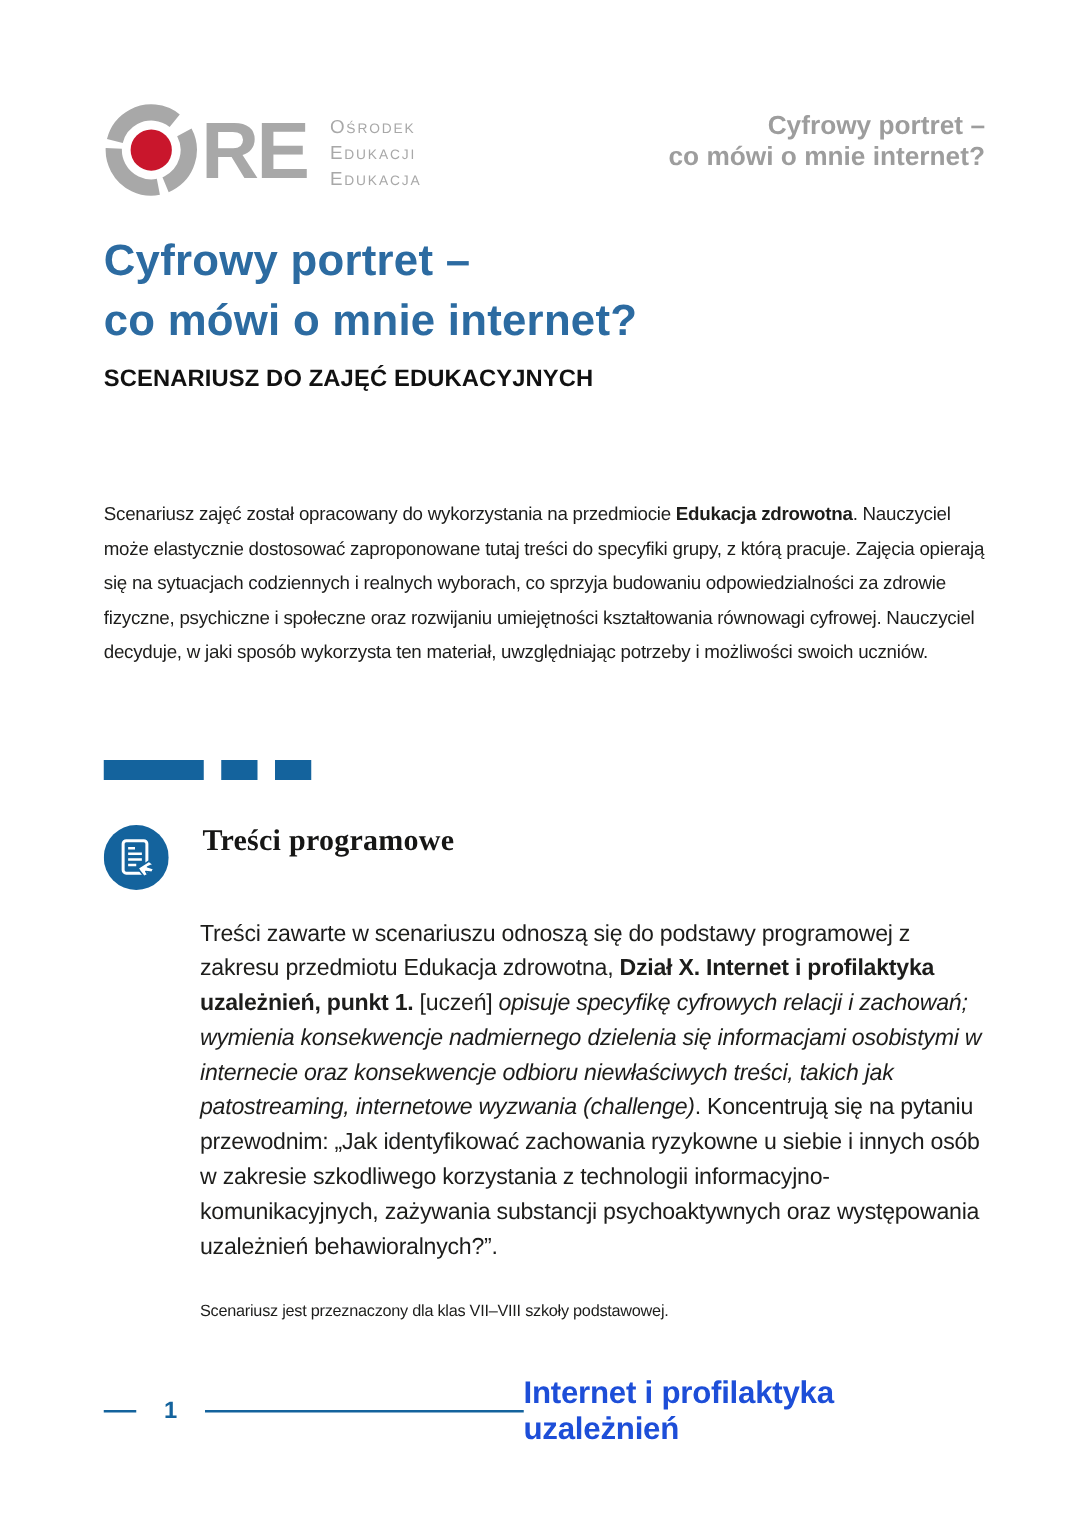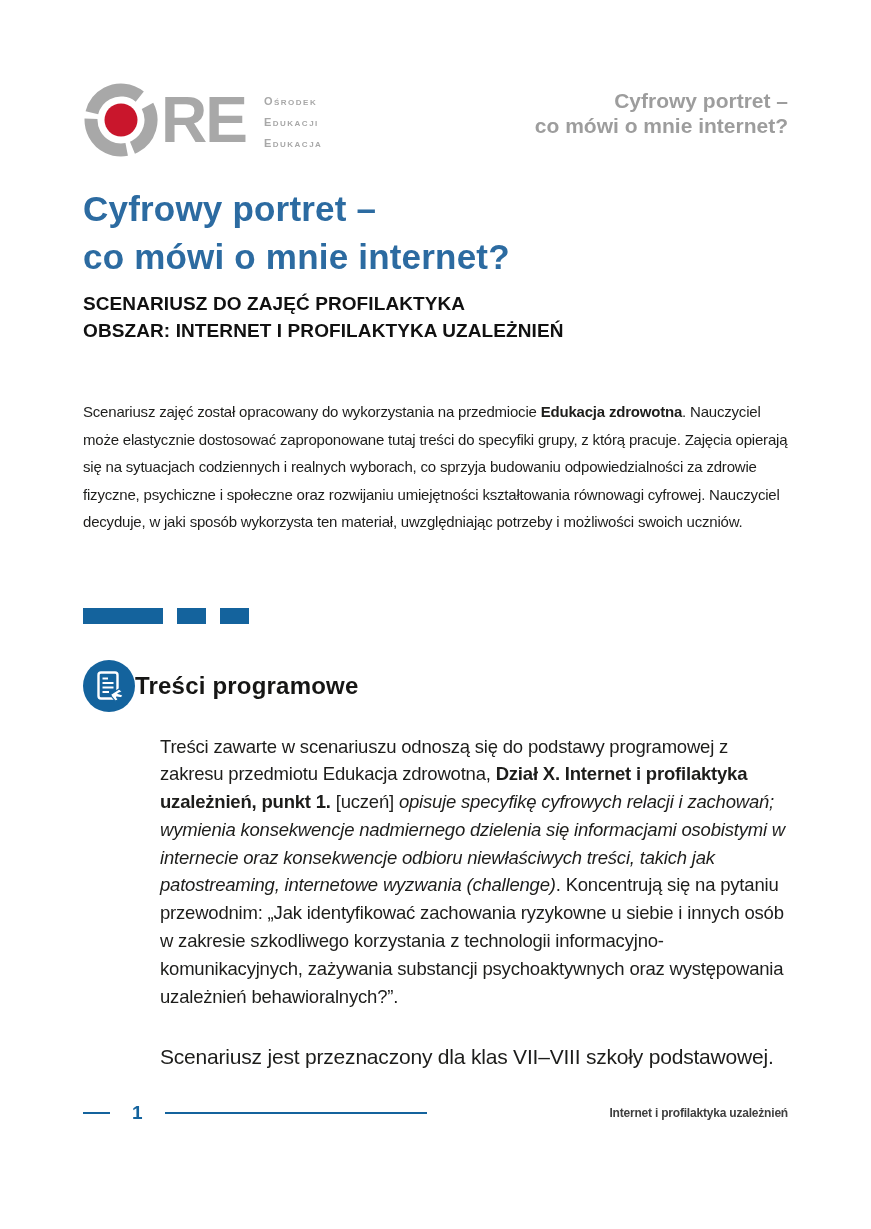--- a/index.html
+++ b/index.html
@@ -18,22 +18,22 @@
     display:flex;justify-content:space-between;align-items:flex-start;
   }
   .logo{display:flex;align-items:center;gap:14px;}
   .logo-letters{display:flex;align-items:center;}
   .logo-re{
     font-size:64px;font-weight:700;color:#a8a8a8;
     letter-spacing:-2px;line-height:74px;margin-left:2px;
     font-family:"Liberation Sans",sans-serif;
   }
   .logo-org{
-    font-size:11px;color:#a8a8a8;letter-spacing:1.5px;
-    line-height:21px;font-variant:small-caps;font-weight:700;
+    font-size:15px;color:#a8a8a8;letter-spacing:1.5px;
+    line-height:21px;font-variant:small-caps;font-weight:400;
     margin-left:4px;padding-top:4px;
   }
   .running-title{
     text-align:right;
     font-size:21px;font-weight:700;color:#9d9d9d;
     line-height:25px;padding-top:6px;
   }
   
   .doc-title{
     position:absolute;top:185px;left:83px;
@@ -57,51 +57,51 @@
   .bars{
     position:absolute;top:608px;left:83px;
     display:flex;gap:14px;height:16px;
   }
   .bar{background:#14639d;height:16px;}
   .bar-long{width:80px;}
   .bar-short{width:29px;}
   
   .section-head{
     position:absolute;top:660px;left:83px;
-    display:flex;align-items:center;
+    display:flex;align-items:flex-start;gap:27px;font-family:Liberation Serif, serif;
   }
   .section-icon{width:52px;height:52px;flex:0 0 auto;}
   .section-title{
     font-size:24px;font-weight:600;color:#161615;
     letter-spacing:0.2px;
   }
   .section-body{
     position:absolute;top:714px;left:160px;width:632px;
     font-size:18.5px;line-height:27.8px;letter-spacing:-0.2px;
     color:#1d1d1b;
   }
   .section-closing{
     position:absolute;top:1022px;left:160px;width:632px;
-    font-size:21px;line-height:27.8px;letter-spacing:-0.2px;
+    font-size:13px;line-height:27.8px;letter-spacing:-0.2px;
     color:#1d1d1b;
   }
   
   .footer{
     position:absolute;top:1100px;left:83px;right:83px;
     display:flex;align-items:center;
   }
   .footer-dash{width:27px;height:2.5px;background:#14639d;}
   .footer-pagenum{
     margin:0 22px 0 22px;
     font-size:19px;font-weight:700;color:#14639d;line-height:26px;
   }
   .footer-rule{width:262px;height:2.5px;background:#14639d;}
   .footer-spacer{flex:1;}
   .footer-chapter{
-    font-size:12px;font-weight:700;color:#404040;
+    font-size:25px;font-weight:700;color:#1d4ed8;
     letter-spacing:-0.2px;
   }
 </style>
 </head>
 <body>
 
 <div class="page">
 
   <div class="header">
     <div class="logo">
@@ -125,22 +125,21 @@
       <div>co mówi o mnie internet?</div>
     </div>
   </div>
 
   <div class="doc-title">
     <div>Cyfrowy portret –</div>
     <div>co mówi o mnie internet?</div>
   </div>
 
   <div class="doc-subtitle">
-    <div>SCENARIUSZ DO ZAJĘĆ PROFILAKTYKA</div>
-    <div>OBSZAR: INTERNET I PROFILAKTYKA UZALEŻNIEŃ</div>
+    <div>SCENARIUSZ DO ZAJĘĆ EDUKACYJNYCH</div>
   </div>
 
   <p class="intro"><span>Scenariusz zajęć został opracowany do wykorzystania na przedmiocie </span><b class="inline">Edukacja zdrowotna</b><span>. Nauczyciel może elastycznie dostosować zaproponowane tutaj treści do specyfiki grupy, z którą pracuje. Zajęcia opierają się na sytuacjach codziennych i realnych wyborach, co sprzyja budowaniu odpowiedzialności za zdrowie fizyczne, psychiczne i społeczne oraz rozwijaniu umiejętności kształtowania równowagi cyfrowej. Nauczyciel decyduje, w jaki sposób wykorzysta ten materiał, uwzględniając potrzeby i możliwości swoich uczniów.</span></p>
 
   <div class="bars">
     <div class="bar bar-long"></div>
     <div class="bar bar-short"></div>
     <div class="bar bar-short"></div>
   </div>
 

